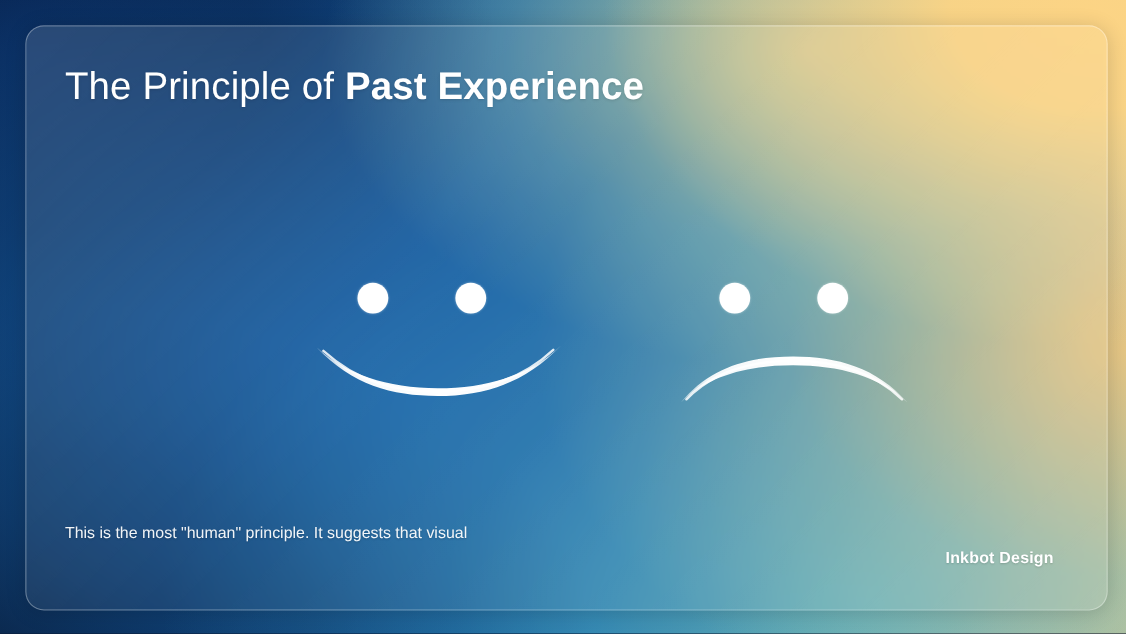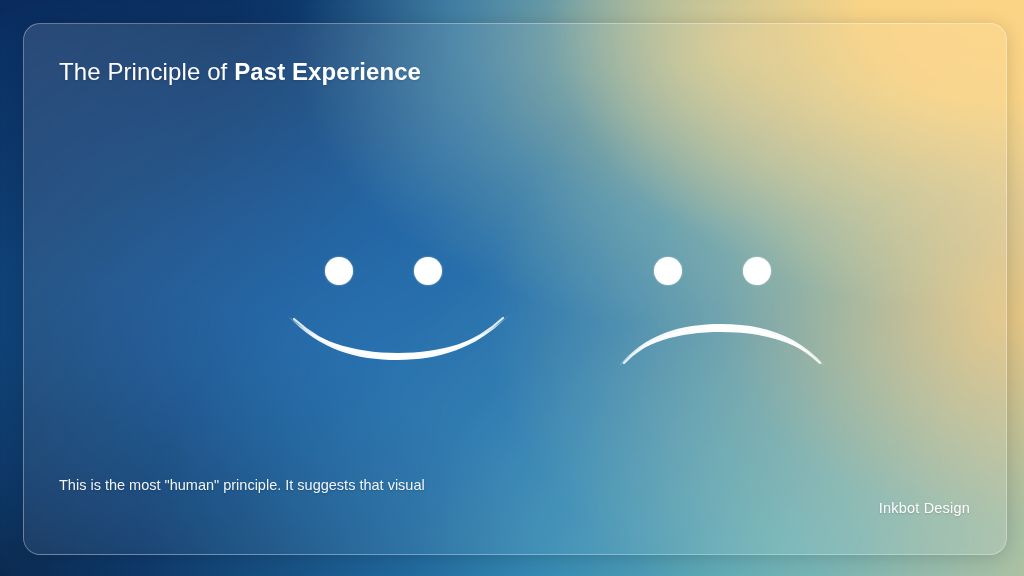--- a/index.html
+++ b/index.html
@@ -52,21 +52,21 @@
     backdrop-filter: blur(2px);
     box-shadow: 0 2px 18px rgba(0,0,0,0.16);
     overflow: hidden;
   }
 
   
   .title {
     position: absolute;
     left: 35px;
     top: 34px;
-    font-size: 24px;
+    font-size: 35px;
     line-height: 1.2;
     color: #ffffff;
     letter-spacing: 0.1px;
     white-space: nowrap;
     text-shadow: 0 1px 3px rgba(0,0,0,0.14);
   }
   .title .t-light { font-weight: 400; }
   .title .t-bold  { font-weight: 700; }
 
   
@@ -116,24 +116,24 @@
     width: 420px;
     font-size: 14.5px;
     line-height: 1.48;
     color: rgba(255,255,255,0.94);
     text-shadow: 0 1px 2px rgba(0,0,0,0.20);
   }
 
   
   .brand {
     position: absolute;
-    right: 36px;
+    right: 48px;
     top: 476px;
     font-size: 14.5px;
-    font-weight: 400;
+    font-weight: 700;
     color: #ffffff;
     letter-spacing: 0.2px;
     text-shadow: 0 1px 2px rgba(0,0,0,0.18);
   }
 </style>
 </head>
 <body>
 
 <div id="slide-root">
 

